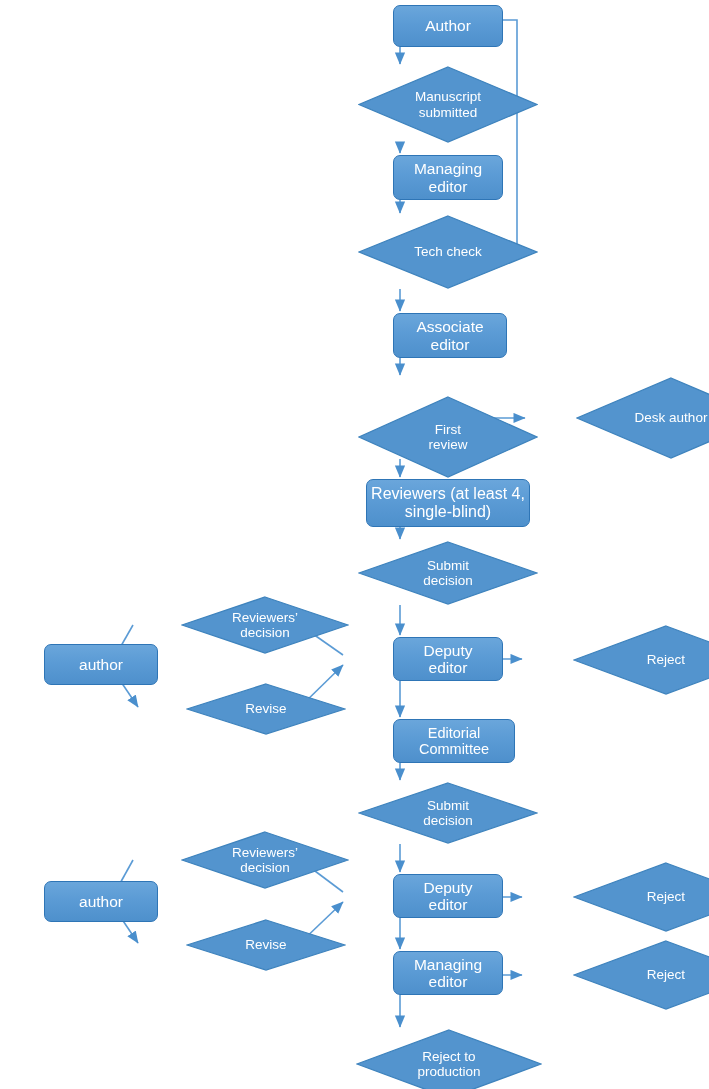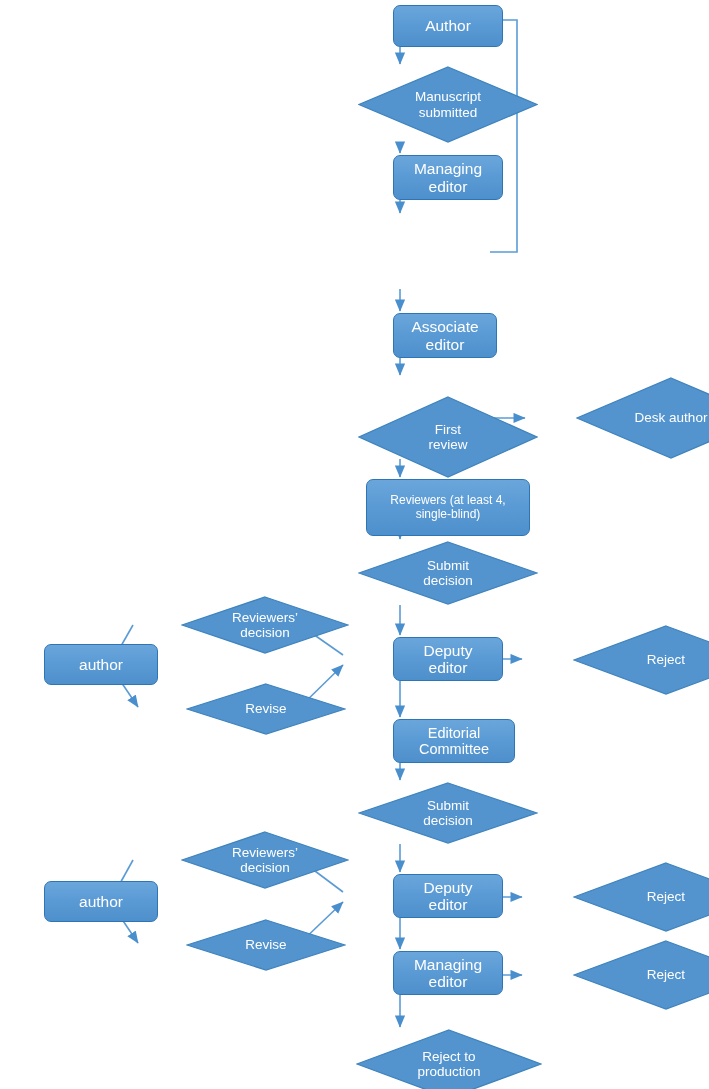--- a/index.html
+++ b/index.html
@@ -146,42 +146,48 @@
     </svg>
     <span class="dlabel nlabel">Manuscript
 submitted</span>
   </div>
 
   <div class="node box" style="left:345px; top:155px; width:110px; height:45px;">
     <span class="nlabel">Managing
 editor</span>
   </div>
 
-
-  <div class="node box" style="left:345px; top:313px; width:104px; height:45px;">
+  <div class="node diamond" style="left:310px; top:215px; width:180px; height:74px;">
+    <svg class="dshape" viewBox="0 0 180 74" preserveAspectRatio="none">
+      <polygon points="90,1 179,37 90,73 1,37" fill="#5394CE" stroke="#3E83BD" stroke-width="1.3"></polygon>
+    </svg>
+    <span class="dlabel nlabel">Tech check</span>
+  </div>
+
+  <div class="node box" style="left:345px; top:313px; width:114px; height:45px;">
     <span class="nlabel">Associate
 editor</span>
   </div>
 
   <div class="node diamond" style="left:310px; top:396px; width:180px; height:82px;">
     <svg class="dshape" viewBox="0 0 180 82" preserveAspectRatio="none">
       <polygon points="90,1 179,41 90,81 1,41" fill="#5394CE" stroke="#3E83BD" stroke-width="1.3"></polygon>
     </svg>
     <span class="dlabel nlabel">First
 review</span>
   </div>
 
   <div class="node diamond" style="left:528px; top:377px; width:190px; height:82px;">
     <svg class="dshape" viewBox="0 0 190 82" preserveAspectRatio="none">
       <polygon points="95,1 189,41 95,81 1,41" fill="#5394CE" stroke="#3E83BD" stroke-width="1.3"></polygon>
     </svg>
     <span class="dlabel nlabel">Desk author</span>
   </div>
 
-  <div class="node box" style="left:318px; top:479px; width:164px; height:57px; font-size:12px;">
+  <div class="node box" style="left:318px; top:479px; width:164px; height:48px; font-size:16px;">
     <span class="nlabel">Reviewers (at least 4,
 single-blind)</span>
   </div>
 
   <div class="node diamond" style="left:310px; top:541px; width:180px; height:64px;">
     <svg class="dshape" viewBox="0 0 180 64" preserveAspectRatio="none">
       <polygon points="90,1 179,32 90,63 1,32" fill="#5394CE" stroke="#3E83BD" stroke-width="1.3"></polygon>
     </svg>
     <span class="dlabel nlabel">Submit
 decision</span>

